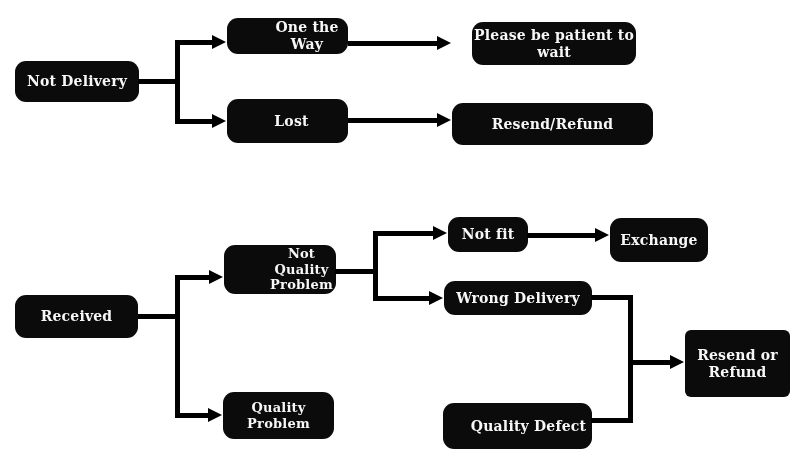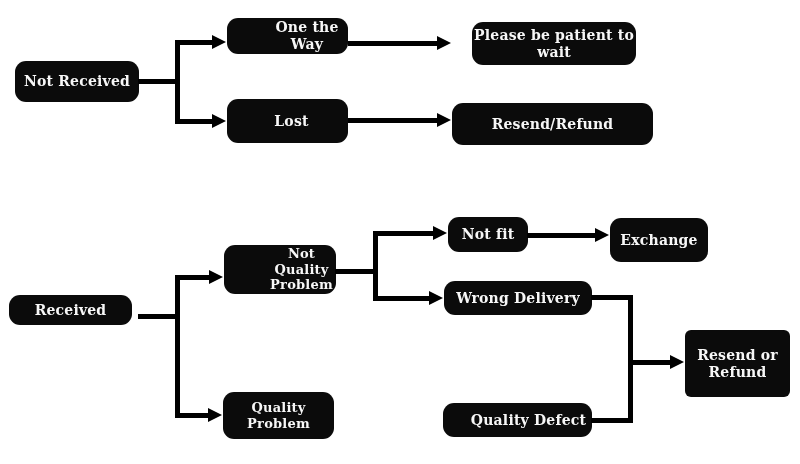--- a/index.html
+++ b/index.html
@@ -40,27 +40,27 @@
   }
 
   
   .n-not-received   { left: 15px;  top: 61px;  width: 124px; height: 41px; }
   .n-one-the-way    { left: 227px; top: 18px;  width: 121px; height: 36px; padding-left: 39px; }
   .n-lost           { left: 227px; top: 99px;  width: 121px; height: 44px; padding-left: 8px; }
   .n-please-wait    { left: 452px; top: 22px;  width: 164px; height: 43px; margin-left: 20px; }
   .n-resend-refund  { left: 452px; top: 103px; width: 201px; height: 42px; }
 
   
-  .n-received            { left: 9px;  top: 295px; width: 123px; height: 30px; }
+  .n-received            { left: 15px;  top: 295px; width: 123px; height: 43px; }
   .n-not-quality-problem { left: 224px; top: 245px; width: 112px; height: 49px; font-size: 13px; padding-left: 43px; }
   .n-quality-problem     { left: 223px; top: 392px; width: 111px; height: 47px; font-size: 13px; }
   .n-not-fit             { left: 448px; top: 217px; width: 80px;  height: 35px; }
   .n-exchange            { left: 610px; top: 218px; width: 98px;  height: 44px; }
   .n-wrong-delivery      { left: 444px; top: 281px; width: 148px; height: 34px; text-align: center; }
-  .n-quality-defect      { left: 443px; top: 403px; width: 149px; height: 34px; padding-left: 22px; }
+  .n-quality-defect      { left: 443px; top: 403px; width: 149px; height: 46px; padding-left: 22px; }
   .n-resend-or-refund    { left: 685px; top: 330px; width: 105px; height: 67px; border-radius: 6px; }
 
   
   .l1  { left: 138px; top: 79px;  width: 42px; height: 5px; }   
   .v1  { left: 175px; top: 40px;  width: 5px;  height: 84px; }  
   .l2  { left: 175px; top: 40px;  width: 38px; height: 5px; }   
   .a1  { left: 212px; top: 35px; }
   .l3  { left: 175px; top: 119px; width: 38px; height: 5px; }   
   .a2  { left: 212px; top: 114px; }
   .l4  { left: 348px; top: 41px;  width: 90px; height: 5px; }   
@@ -87,21 +87,21 @@
   .v4  { left: 628px; top: 295px; width: 5px;  height: 128px; } 
   .l14 { left: 591px; top: 418px; width: 42px; height: 5px; }   
   .l15 { left: 628px; top: 360px; width: 43px; height: 5px; }   
   .a10 { left: 670px; top: 355px; }
 </style>
 </head>
 <body>
 
 <div class="canvas">
 
-  <div class="node n-not-received">Not Received</div>
+  <div class="node n-not-received">Not Delivery</div>
   <div class="node n-one-the-way">One the Way</div>
   <div class="node n-lost">Lost</div>
   <div class="node n-please-wait">Please be patient to wait</div>
   <div class="node n-resend-refund">Resend/Refund</div>
 
   <div class="node n-received">Received</div>
   <div class="node n-not-quality-problem">Not Quality
 Problem</div>
   <div class="node n-quality-problem">Quality
 Problem</div>

